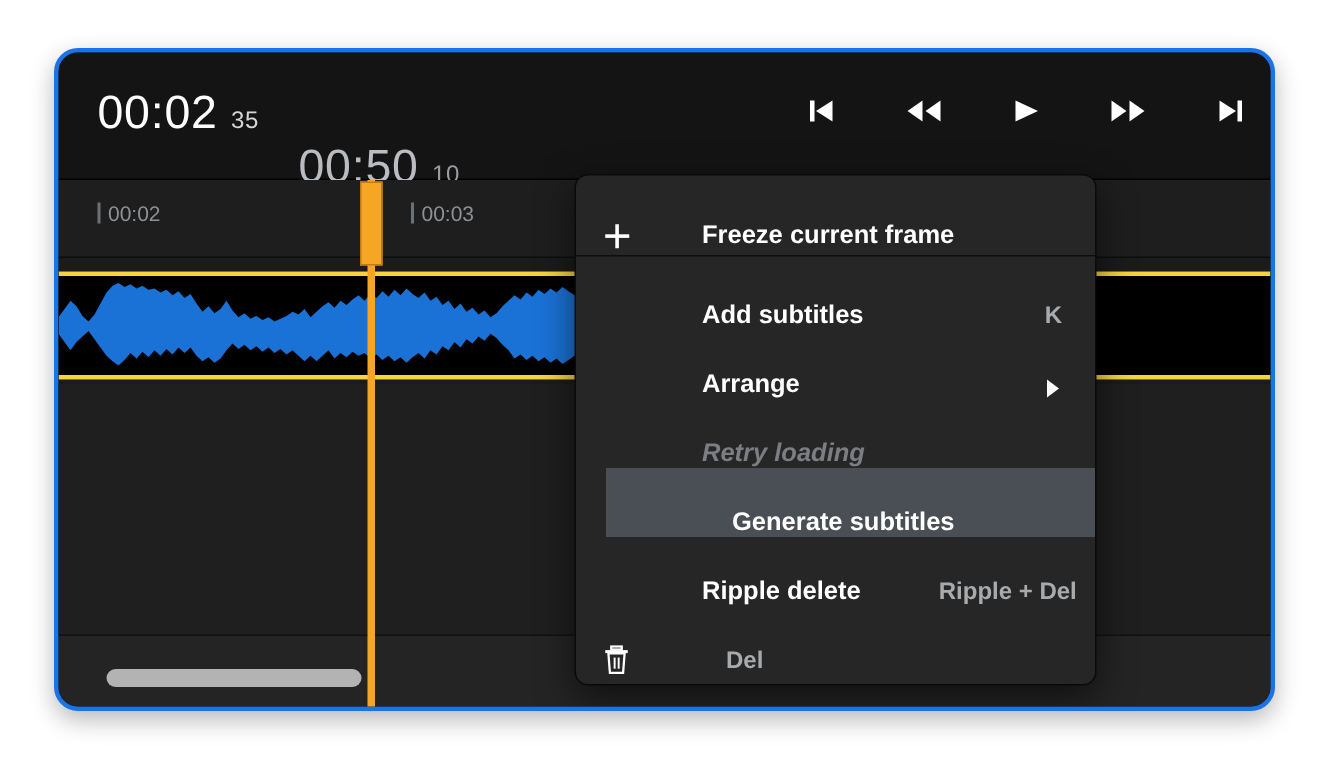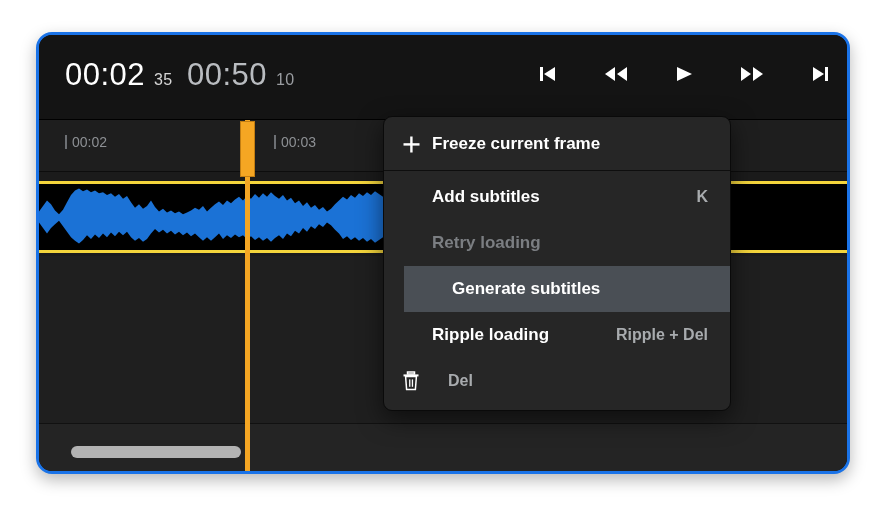--- a/index.html
+++ b/index.html
@@ -36,21 +36,21 @@
     border-bottom: 1px solid #000;
   }
   .tc-group {
     position: absolute;
     top: 22px;
     display: flex;
     align-items: baseline;
     white-space: nowrap;
   }
   #tc-current { left: 26px; }
-  #tc-total   { left: 148px; }
+  #tc-total   { left: 160px; margin-top: 36px; }
   .tc-main {
     font-size: 31px;
     font-weight: 400;
     letter-spacing: 0.5px;
   }
   .tc-frames {
     font-size: 16px;
     margin-left: 9px;
     letter-spacing: 0.3px;
   }
@@ -173,49 +173,50 @@
     border: 1px solid #0a0a0a;
     border-radius: 9px;
     box-shadow: 0 8px 24px rgba(0,0,0,0.55);
     z-index: 20;
     overflow: hidden;
     padding: 4px 0 6px 0;
   }
   .menu-item {
     position: relative;
     display: flex;
-    align-items: center;
+    align-items: flex-end;
     height: 46px;
     padding: 0 22px 0 18px;
     color: #ffffff;
     font-size: 17px;
     font-weight: bold;
     cursor: pointer;
     white-space: nowrap;
+    gap: 36px;
   }
   .menu-item .mi-icon {
     width: 30px;
     flex: 0 0 30px;
     display: flex;
     align-items: center;
     justify-content: flex-start;
   }
   .menu-item .mi-label { flex: 1 1 auto; }
   .menu-item .mi-shortcut {
     color: #a8abae;
     font-size: 16px;
     font-weight: bold;
     margin-left: 16px;
   }
   .menu-item .mi-arrow {
     margin-left: 16px;
     display: flex; align-items: center;
   }
   .menu-item.highlighted { background: #4a4f55; margin-left: 20px; }
-  .menu-item.disabled { color: #7b7e82; cursor: default; }
+  .menu-item.disabled { color: #7b7e82; cursor: default; font-style: italic; }
   .menu-sep {
     height: 1px;
     background: #0e0e0e;
     margin: 3px 0 3px 0;
   }
 </style>
 </head>
 <body>
 
 <div id="stage">
@@ -311,34 +312,43 @@
       </div>
 
       <div class="menu-sep"></div>
 
       <div class="menu-item">
         <span class="mi-icon"></span>
         <span class="mi-label">Add subtitles</span>
         <span class="mi-shortcut">K</span>
       </div>
 
+      <div class="menu-item">
+        <span class="mi-icon"></span>
+        <span class="mi-label">Arrange</span>
+        <span class="mi-arrow">
+          <svg width="12" height="14" viewBox="0 0 12 14">
+            <path d="M2 1 L10 7 L2 13 Z" fill="#ffffff"></path>
+          </svg>
+        </span>
+      </div>
 
       <div class="menu-item disabled">
         <span class="mi-icon"></span>
         <span class="mi-label">Retry loading</span>
       </div>
 
       <div class="menu-item highlighted">
         <span class="mi-icon"></span>
         <span class="mi-label">Generate subtitles</span>
       </div>
 
       <div class="menu-item">
         <span class="mi-icon"></span>
-        <span class="mi-label">Ripple loading</span>
+        <span class="mi-label">Ripple delete</span>
         <span class="mi-shortcut">Ripple + Del</span>
       </div>
 
       <div class="menu-item">
         <span class="mi-icon">
           <svg width="18" height="20" viewBox="0 0 18 20">
             <rect x="5.5" y="1" width="7" height="2" fill="none" stroke="#ffffff" stroke-width="1.5"></rect>
             <rect x="1.5" y="3.4" width="15" height="2" fill="#ffffff"></rect>
             <path d="M3.6 5.6 L14.4 5.6 L13.4 18.6 L4.6 18.6 Z" fill="none" stroke="#ffffff" stroke-width="1.5"></path>
             <rect x="7.1" y="8.4" width="1.3" height="7.4" fill="#ffffff"></rect>

